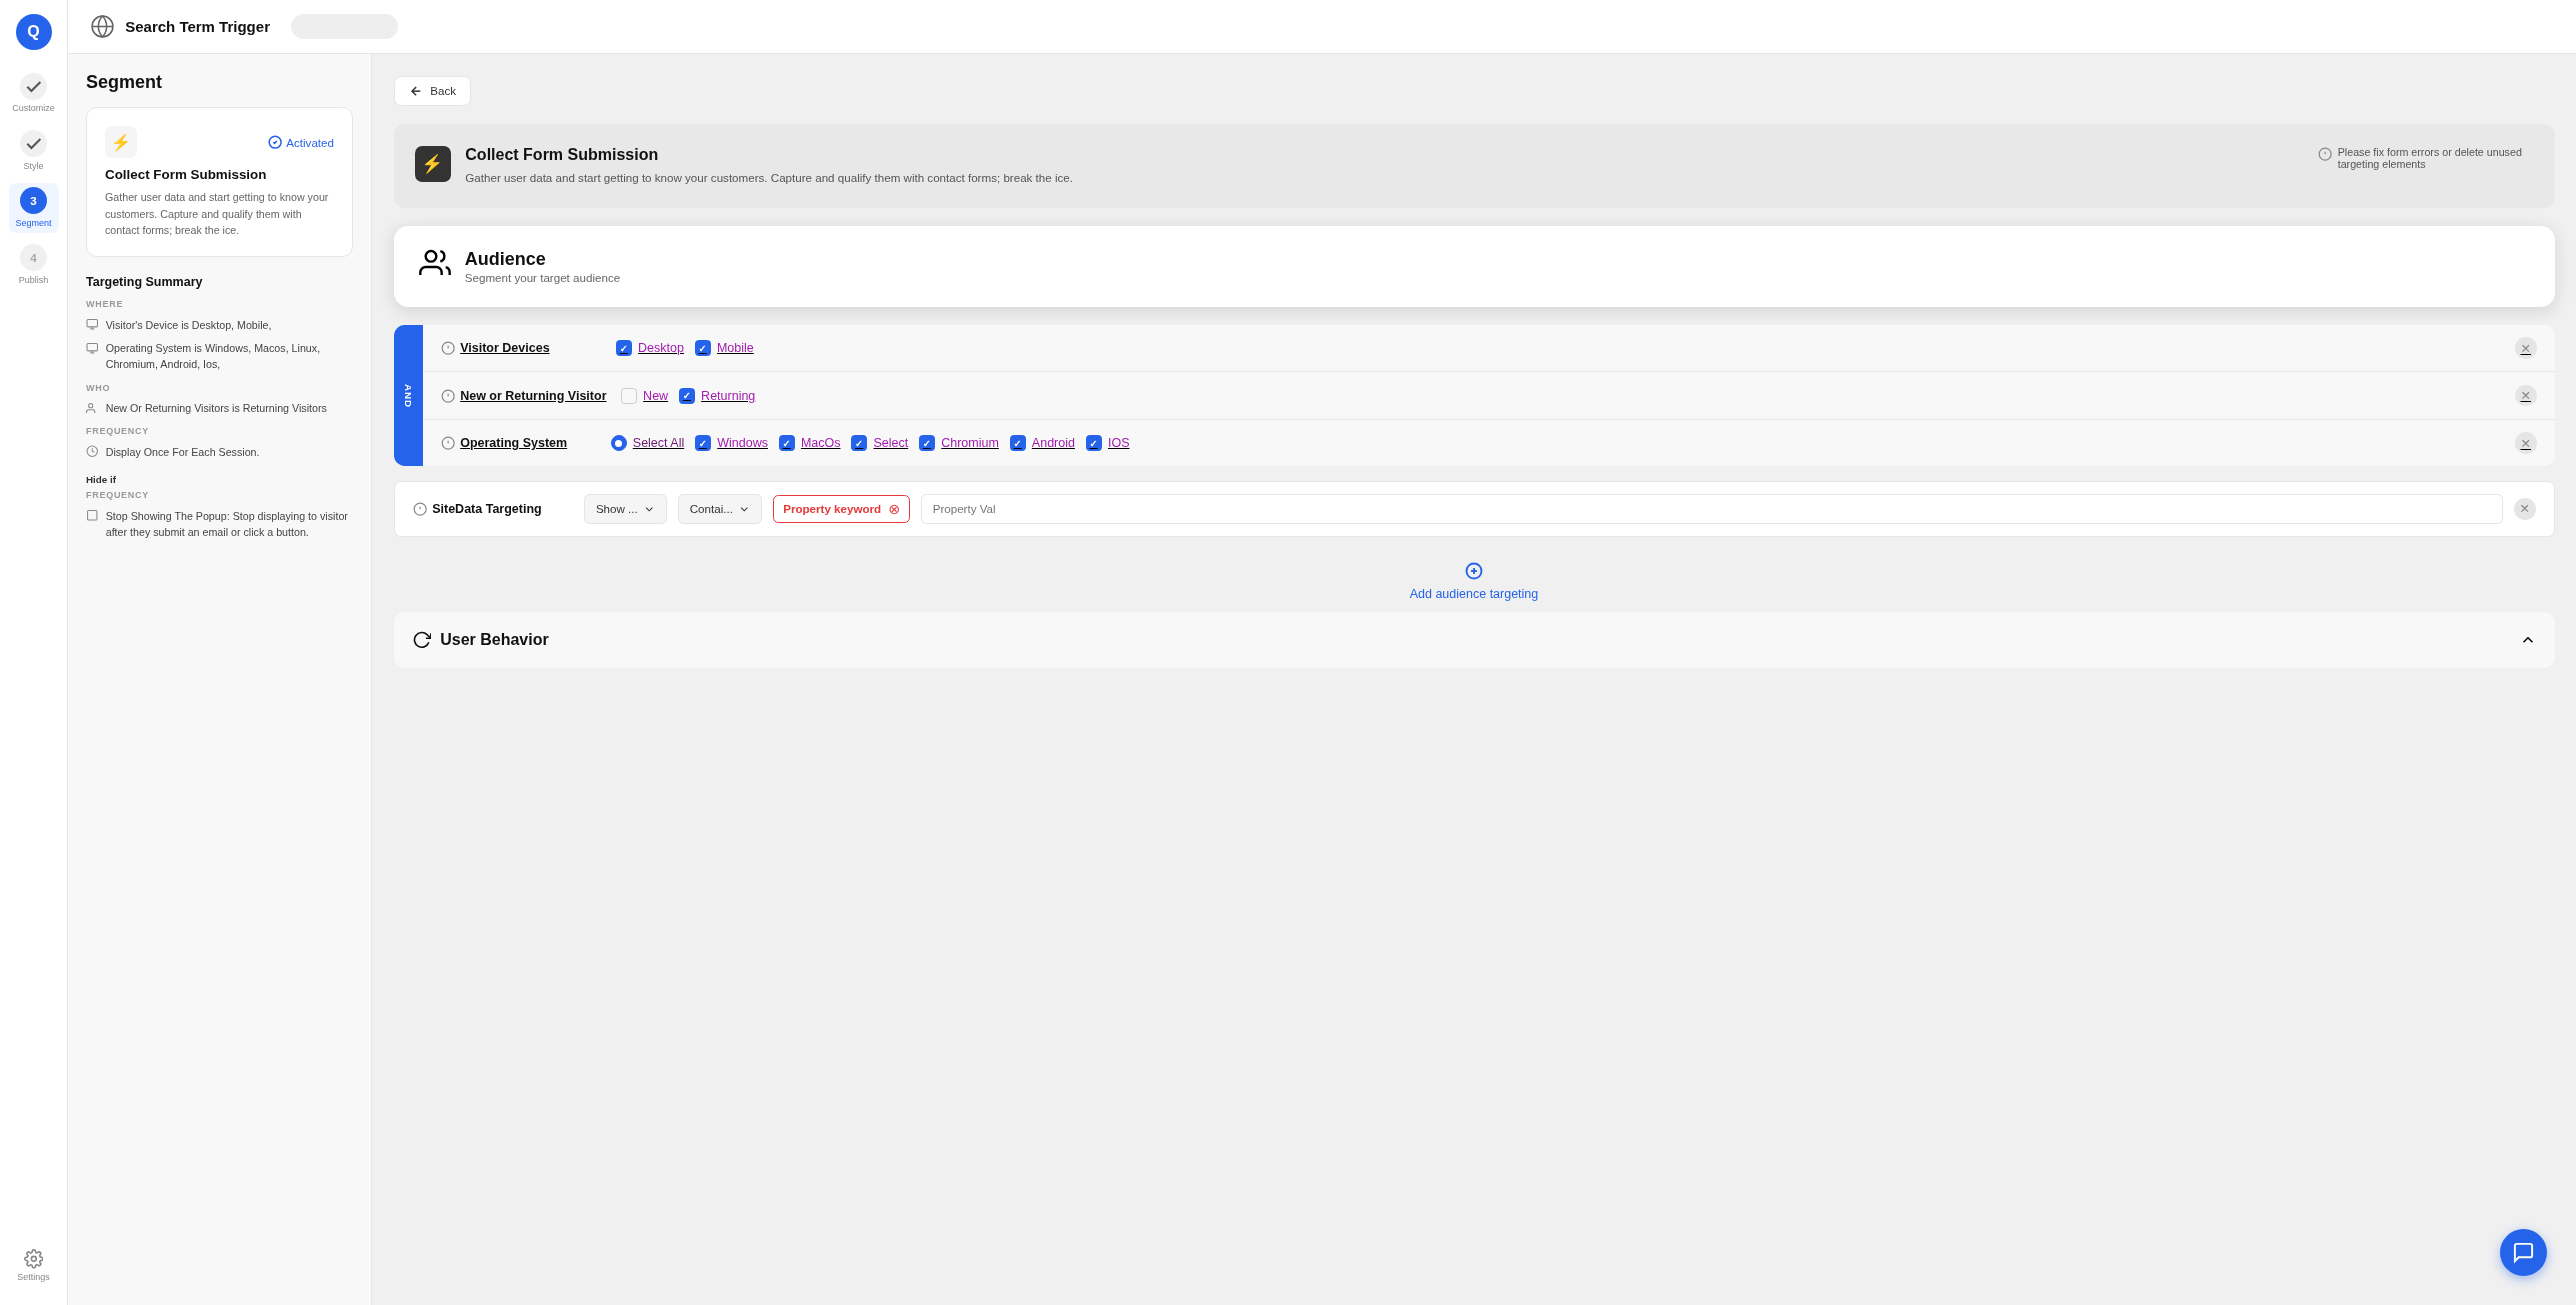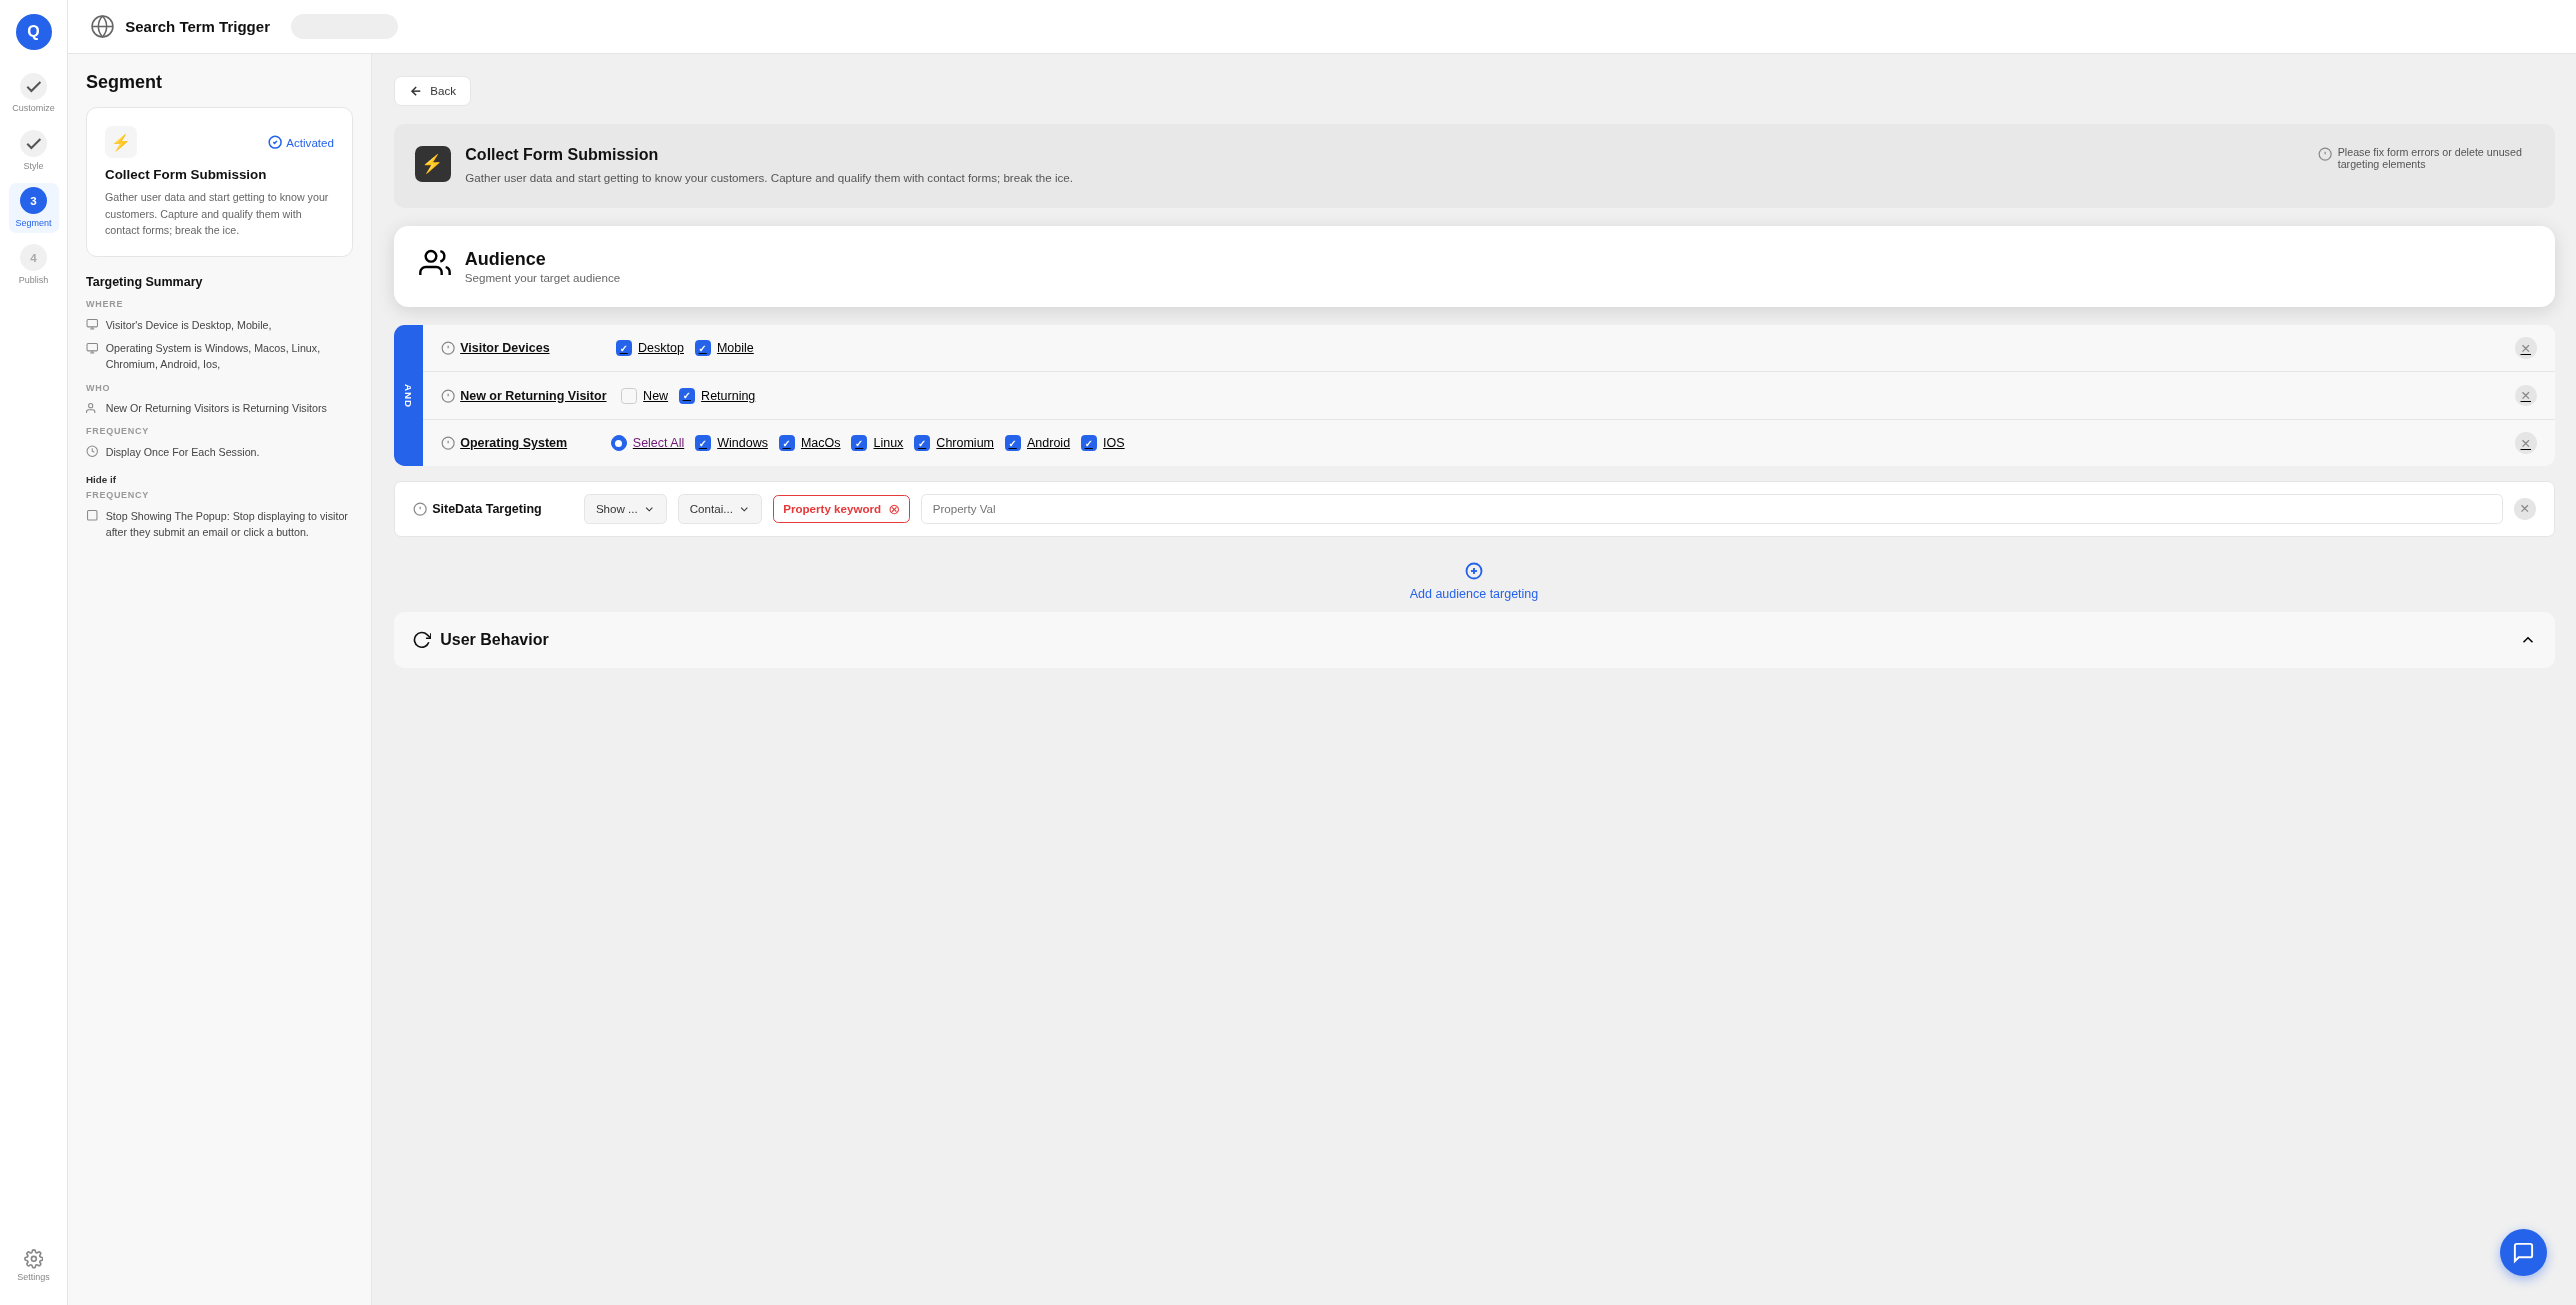--- a/index.html
+++ b/index.html
@@ -183,21 +183,21 @@
       display: flex; align-items: center; gap: 5.4px;
       font-size: 12.5px; font-weight: 600; color: #111;
       min-width: 161px;
     }
     .row-label svg { width: 14.3px; height: 14.3px; color: #888; }
 
     .row-options { display: flex; align-items: center; gap: 10.7px; flex: 1; flex-wrap: wrap; }
 
     .checkbox-option {
       display: flex; align-items: center; gap: 6.3px;
-      font-size: 12.5px; color: #000000; cursor: pointer;
+      font-size: 12.5px; color: #a21caf; cursor: pointer;
     }
     .checkbox-box {
       width: 16px; height: 16px;
       border-radius: 3.6px;
       border: 1.8px solid #ccc;
       display: flex; align-items: center; justify-content: center;
       flex-shrink: 0;
     }
     .checkbox-box.checked { background: #2563eb; border-color: #2563eb; }
     .checkbox-box.checked::after { content: '✓'; color: white; font-size: 9.8px; font-weight: 700; }
@@ -560,21 +560,21 @@
                 <label class="checkbox-option">
                   <div class="checkbox-box checked"></div>
                   <span>Windows</span>
                 </label>
                 <label class="checkbox-option">
                   <div class="checkbox-box checked"></div>
                   <span>MacOs</span>
                 </label>
                 <label class="checkbox-option">
                   <div class="checkbox-box checked"></div>
-                  <span>Linux</span>
+                  <span>Select</span>
                 </label>
                 <label class="checkbox-option">
                   <div class="checkbox-box checked"></div>
                   <span>Chromium</span>
                 </label>
                 <label class="checkbox-option">
                   <div class="checkbox-box checked"></div>
                   <span>Android</span>
                 </label>
                 <label class="checkbox-option">

